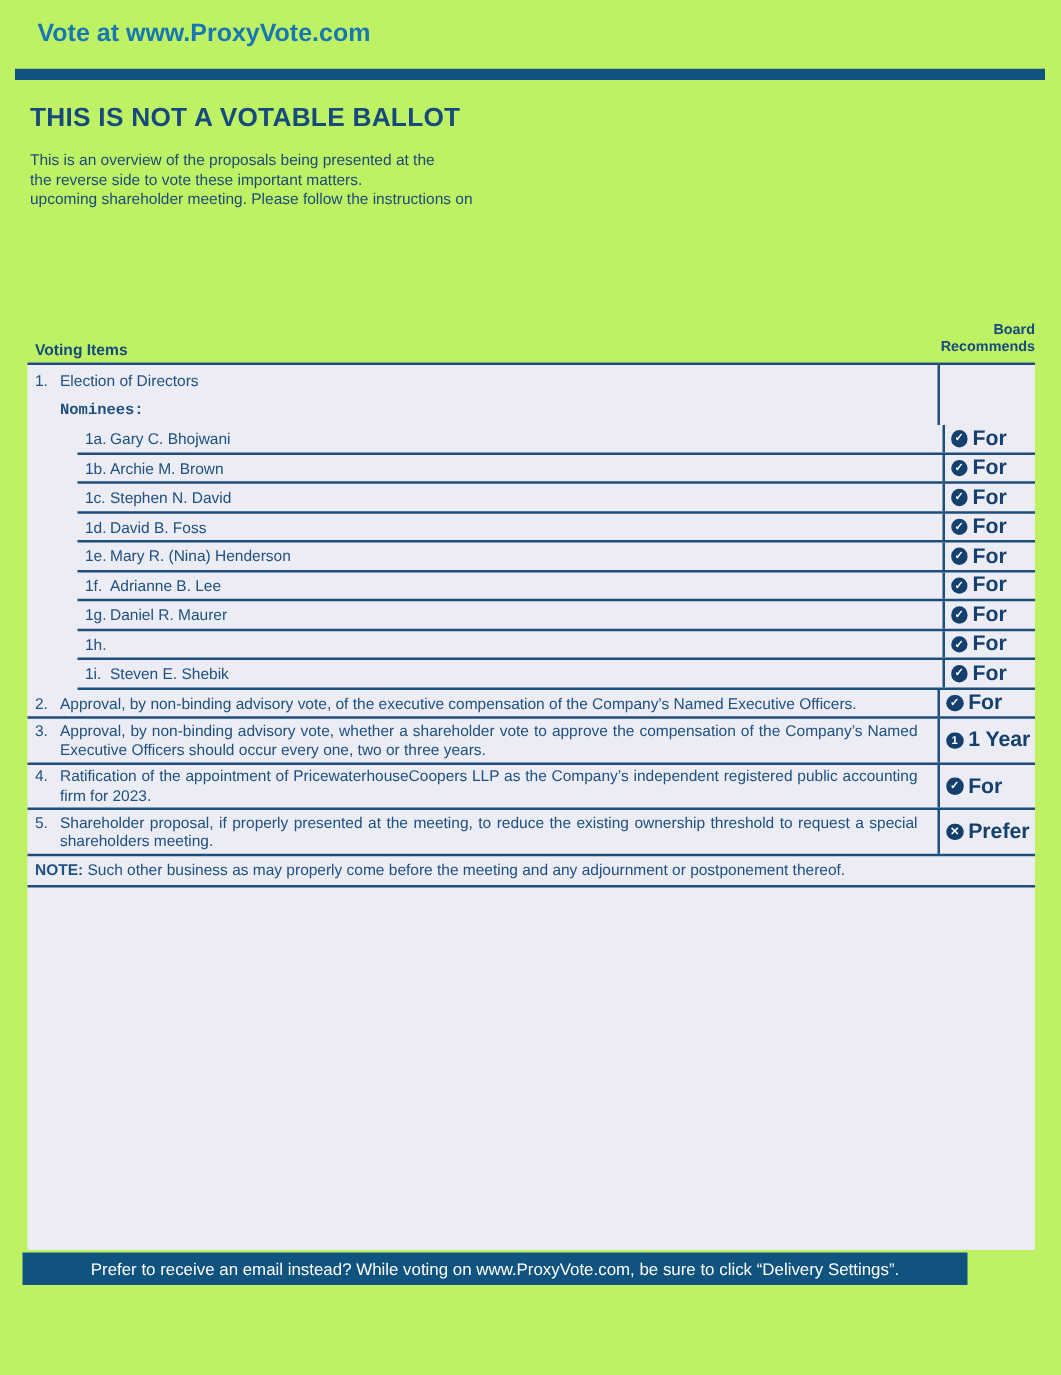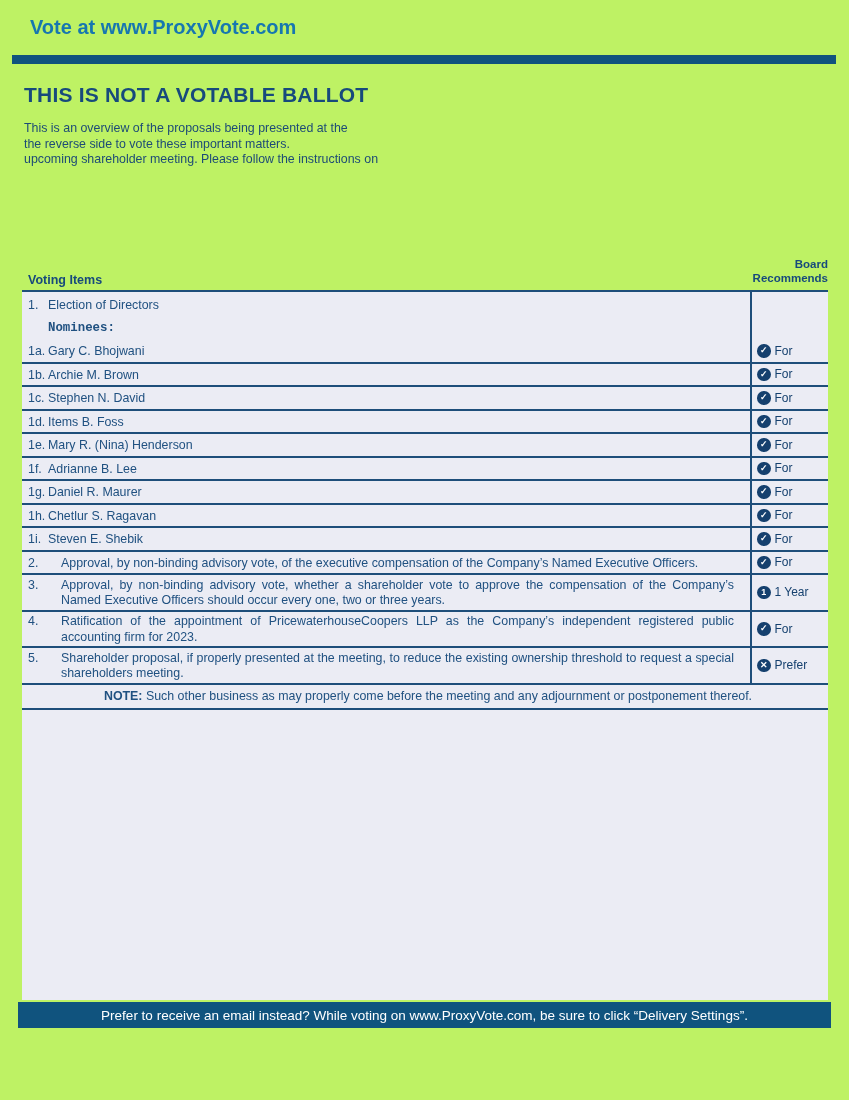--- a/index.html
+++ b/index.html
@@ -24,44 +24,44 @@
 
   .items-head{position:absolute;left:28px;top:273px;font-size:12.5px;font-weight:700;color:var(--heading);}
   .rec-head{position:absolute;right:21px;top:258px;text-align:right;font-size:11.5px;line-height:13.5px;font-weight:700;color:var(--heading);}
 
   .vtable{position:absolute;left:22px;top:290px;width:806px;background:var(--tablebg);border-top:2px solid var(--navy);}
   .row{display:flex;box-sizing:border-box;border-bottom:2px solid var(--navy);font-size:12.4px;color:var(--rowtext);}
   .cl{width:728px;box-sizing:border-box;padding-left:6px;display:flex;align-items:flex-start;line-height:15.5px;}
   .cr{width:78px;box-sizing:border-box;border-left:2px solid var(--navy);display:flex;align-items:center;padding-left:5px;}
   .num{flex:0 0 20px;width:20px;}
   .nm{flex:1;}
-  .ptxt{flex:1;text-align:justify;padding-right:16px;margin-left:13px;}
+  .ptxt{flex:1;text-align:justify;padding-right:16px;}
 
   .row1{height:48px;border-bottom:none;}
   .row1 .cl{display:block;padding-top:6px;}
   .row1 .l1{display:flex;}
   .row1 .sub{margin-left:20px;margin-top:7px;font-weight:700;font-family:Liberation Mono, monospace;}
 
-  .nominee{height:23.5px;}
+  .nominee{height:23.5px;margin-left:40px;}
   .nominee .cl{padding-top:4px;}
   .prop.single{height:23.5px;}
   .prop.single .cl{padding-top:4px;}
   .prop.multi{height:36.5px;}
   .prop.multi .cl{padding-top:2.5px;}
 
   .noterow{height:25px;}
-  .noterow .cl{width:100%;padding-top:4.5px;display:block;text-align:center;}
+  .noterow .cl{width:100%;padding-top:4.5px;display:block;}
   .bold{font-weight:700;}
   .filler{height:290.5px;}
 
   .ico{flex:0 0 13.5px;width:13.5px;height:13.5px;border-radius:50%;background:var(--rec);color:#fff;
        display:flex;align-items:center;justify-content:center;font-size:9px;font-weight:700;margin-right:4px;line-height:1;}
-  .rl{font-weight:400;font-size:12px;color:var(--rec);white-space:nowrap;}
-
-  .bottom-bar{position:absolute;left:18px;top:1002px;width:813px;height:26px;background:var(--bar);
+  .rl{font-weight:700;font-size:17px;color:var(--rec);white-space:nowrap;}
+
+  .bottom-bar{position:absolute;left:18px;top:1002px;width:756px;height:26px;background:var(--bar);
        color:#fff;display:flex;align-items:center;justify-content:center;font-size:13.5px;}
   .doc-code{position:absolute;left:283px;top:1132px;width:166px;text-align:center;font-size:9.5px;color:#4a4a4a;}
 </style>
 </head>
 <body>
 
 <div class="page">
 
   <div class="top-title">Vote at www.ProxyVote.com</div>
   <div class="top-rule"></div>
@@ -118,21 +118,21 @@
             <span class="nm">Stephen N. David</span>
           </div>
           <div class="cr">
             <span class="ico">✓</span>
             <span class="rl">For</span>
           </div>
         </div>
         <div class="row nominee">
           <div class="cl">
             <span class="num">1d.</span>
-            <span class="nm">Items B. Foss</span>
+            <span class="nm">David B. Foss</span>
           </div>
           <div class="cr">
             <span class="ico">✓</span>
             <span class="rl">For</span>
           </div>
         </div>
         <div class="row nominee">
           <div class="cl">
             <span class="num">1e.</span>
             <span class="nm">Mary R. (Nina) Henderson</span>
@@ -158,21 +158,20 @@
             <span class="nm">Daniel R. Maurer</span>
           </div>
           <div class="cr">
             <span class="ico">✓</span>
             <span class="rl">For</span>
           </div>
         </div>
         <div class="row nominee">
           <div class="cl">
             <span class="num">1h.</span>
-            <span class="nm">Chetlur S. Ragavan</span>
           </div>
           <div class="cr">
             <span class="ico">✓</span>
             <span class="rl">For</span>
           </div>
         </div>
         <div class="row nominee">
           <div class="cl">
             <span class="num">1i.</span>
             <span class="nm">Steven E. Shebik</span>

